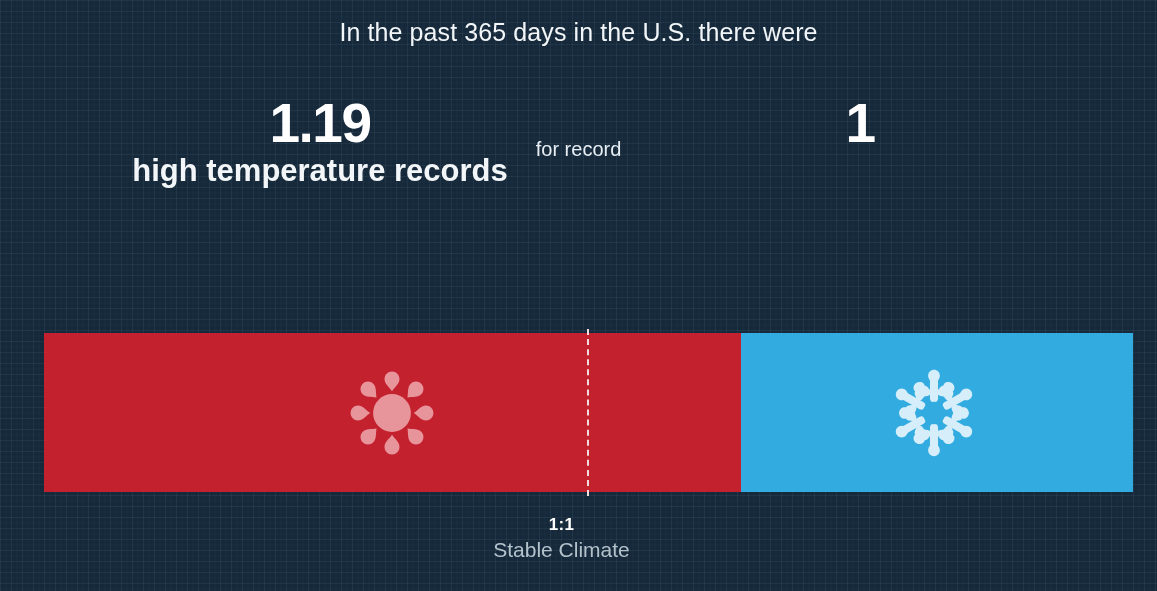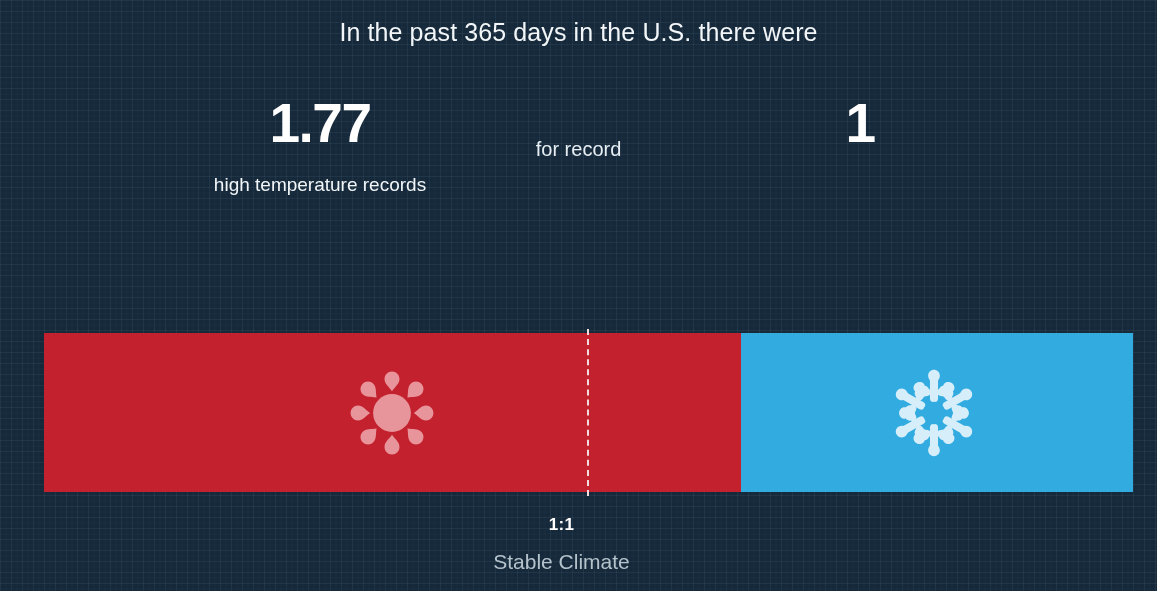--- a/index.html
+++ b/index.html
@@ -62,25 +62,25 @@
 
   .stat-value {
     font-size: 55px;
     font-weight: 700;
     color: #ffffff;
     line-height: 62px;
     letter-spacing: -1.5px;
     white-space: nowrap;
   }
   .stat-label {
-    font-size: 19px;
-    font-weight: 400;
+    font-size: 31px;
+    font-weight: 700;
     color: #f2f6f8;
     line-height: 30px;
-    margin-top: 16px;
+    margin-top: 2px;
     white-space: nowrap;
   }
 
   .for-every {
     position: absolute;
     left: 0;
     top: 138px;
     width: 1157px;
     text-align: center;
     font-size: 20px;
@@ -145,34 +145,34 @@
     font-weight: 700;
     color: #ffffff;
     letter-spacing: 0.3px;
     line-height: 20px;
   }
   .caption-text {
     font-size: 21px;
     font-weight: 400;
     color: #b4c2cc;
     line-height: 26px;
-    margin-top: 14px;
+    margin-top: 2px;
   }
 </style>
 </head>
 <body>
 
 <div id="infographic">
 
   <div class="headline">In the past 365 days in the U.S. there were</div>
 
   <div class="stat-row">
 
     <div class="stat-block stat-left">
-      <div class="stat-value">1.77</div>
+      <div class="stat-value">1.19</div>
       <div class="stat-label">high temperature records</div>
     </div>
 
     <div class="stat-block stat-right">
       <div class="stat-value">1</div>
     </div>
 
   </div>
 
   <div class="for-every">for record</div>

